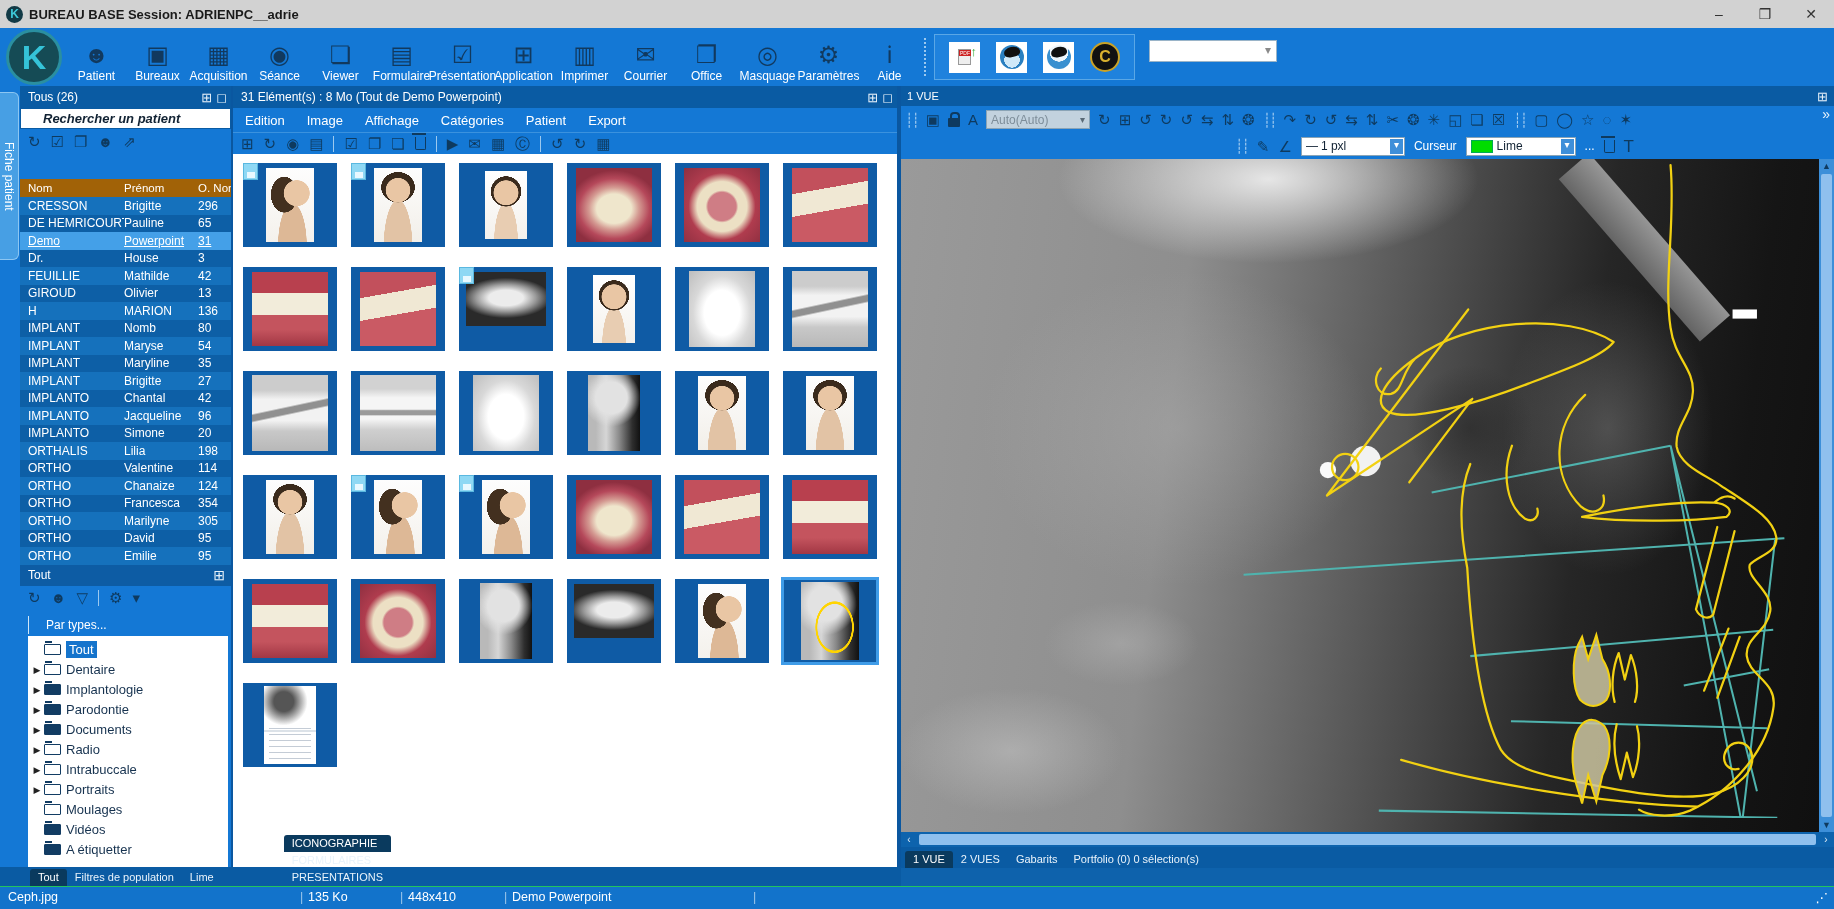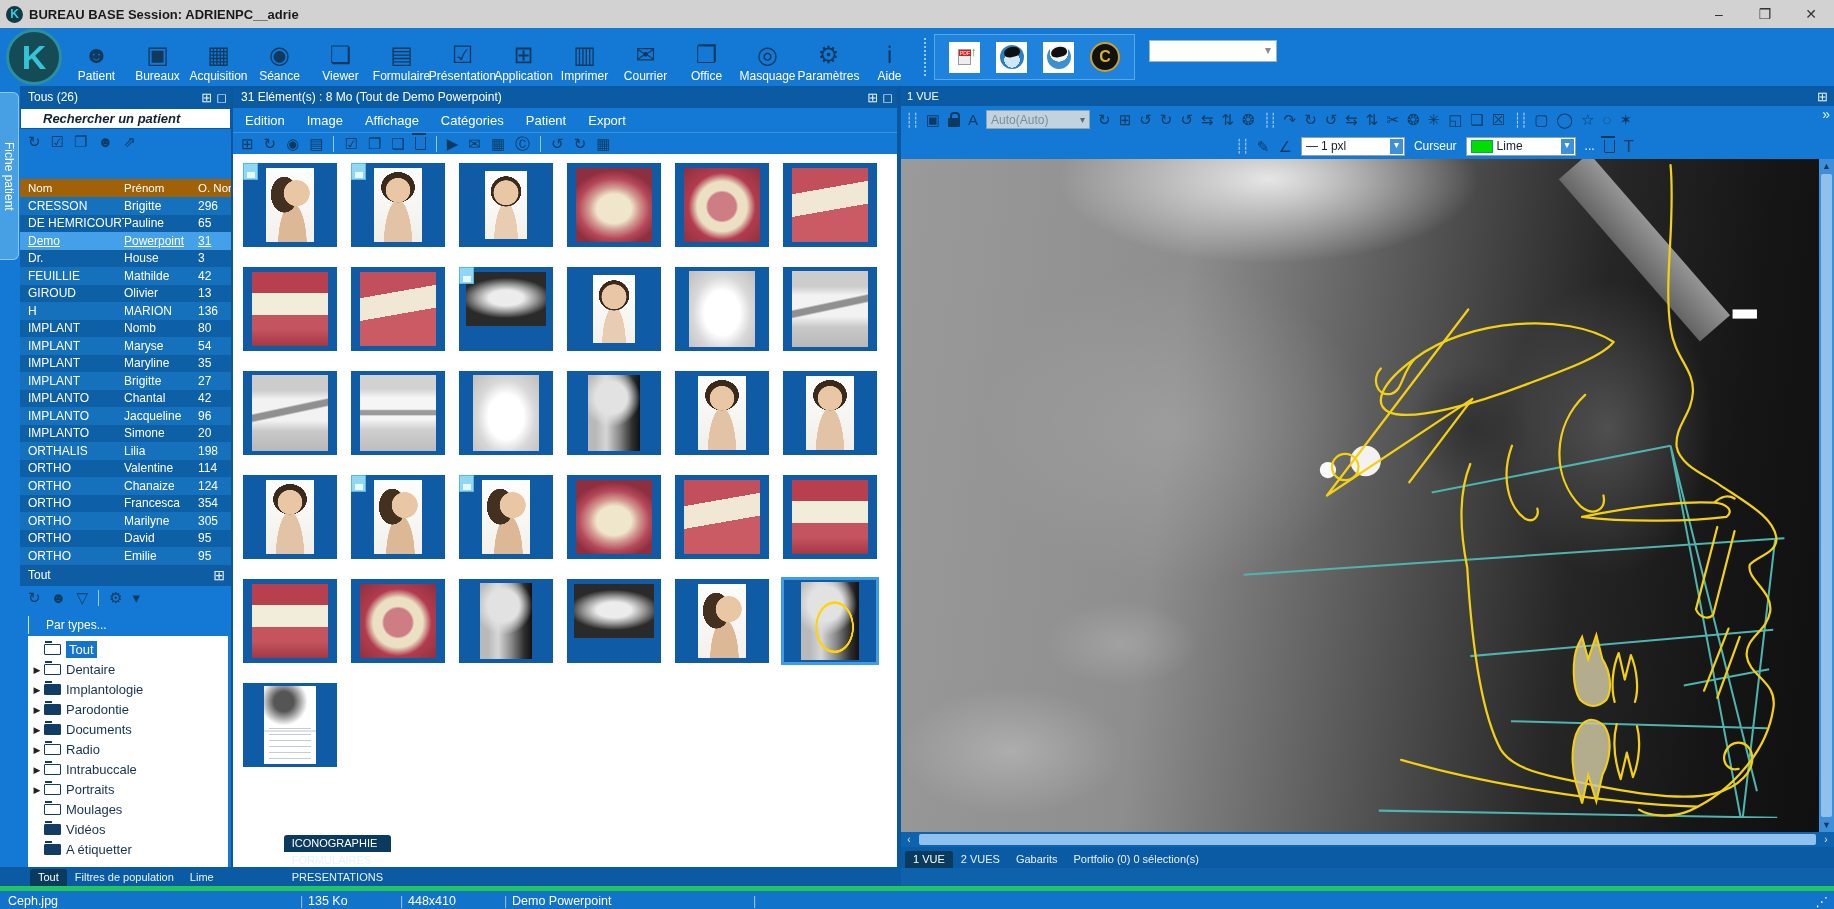--- a/index.html
+++ b/index.html
@@ -139,21 +139,21 @@
   #vscroll{position:absolute;top:0;right:0;bottom:0;width:15px;background:#3c8fd9;display:flex;flex-direction:column;align-items:center;}
   #vscroll .arr{color:#0e3a5f;font-size:9px;height:14px;line-height:14px;}
   #vscroll .thumbbar{width:11px;flex:1;margin:1px 0;background:#8fc0ee;border-radius:2px;}
   #hscroll{height:15px;background:#0d63ad;display:flex;align-items:center;flex:0 0 auto;}
   #hscroll .arr{width:16px;text-align:center;color:#dce9f5;font-size:10px;}
   #hscroll .thumbbar{flex:1;height:11px;background:#8fc0ee;border-radius:2px;margin:0 2px;}
   #right-tabs{height:21px;background:#0a5ba3;display:flex;align-items:flex-end;font-size:11px;padding-left:4px;flex:0 0 auto;}
   #right-filler{height:18px;background:#0e62ac;flex:0 0 auto;}
 
   
-  #statusbar{height:23px;background:#1273cb;border-top:5px solid #22c55e;position:relative;font-size:12.5px;}
+  #statusbar{height:23px;background:#1273cb;border-top:1px solid #22c55e;position:relative;font-size:12.5px;}
   #statusbar span{position:absolute;top:3px;white-space:nowrap;}
   .stsep{color:#9cc6ea;}
 </style>
 </head>
 <body>
 
 <div id="win">
 
   <div id="titlebar">
     <div class="kmini">K</div>

